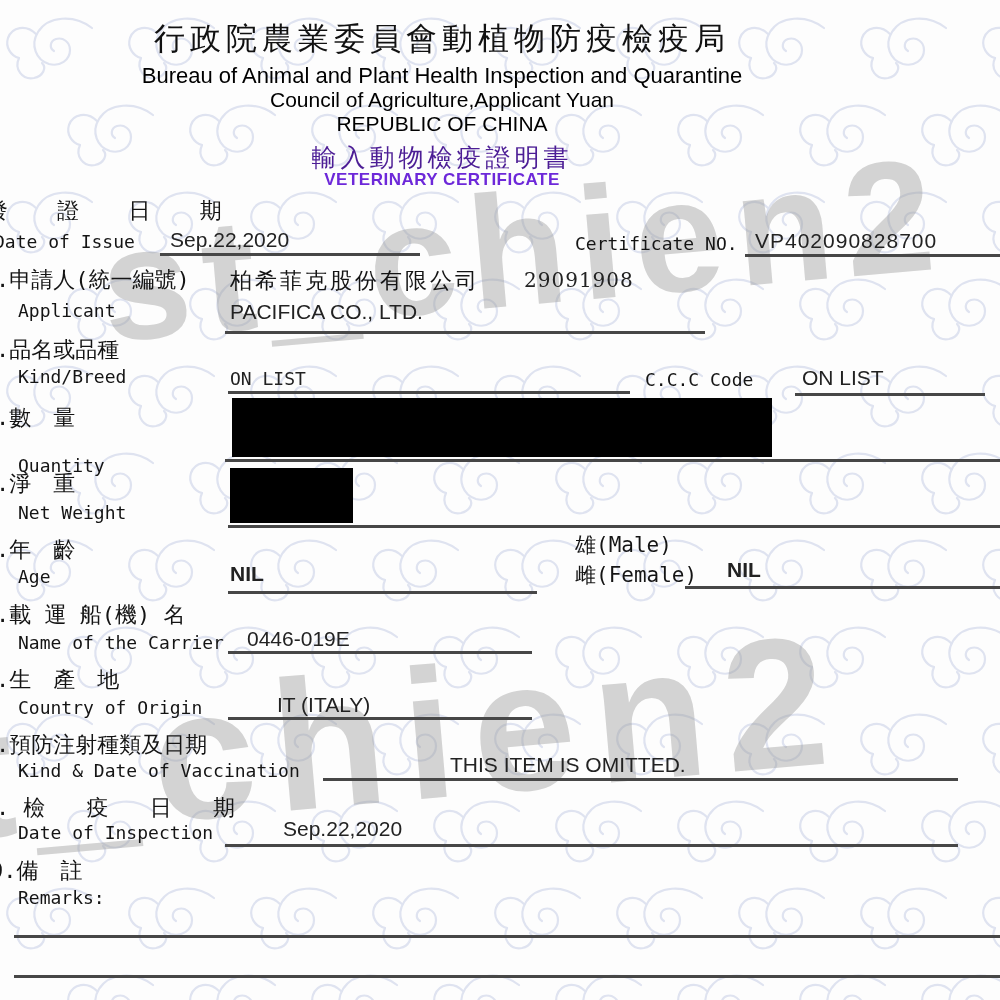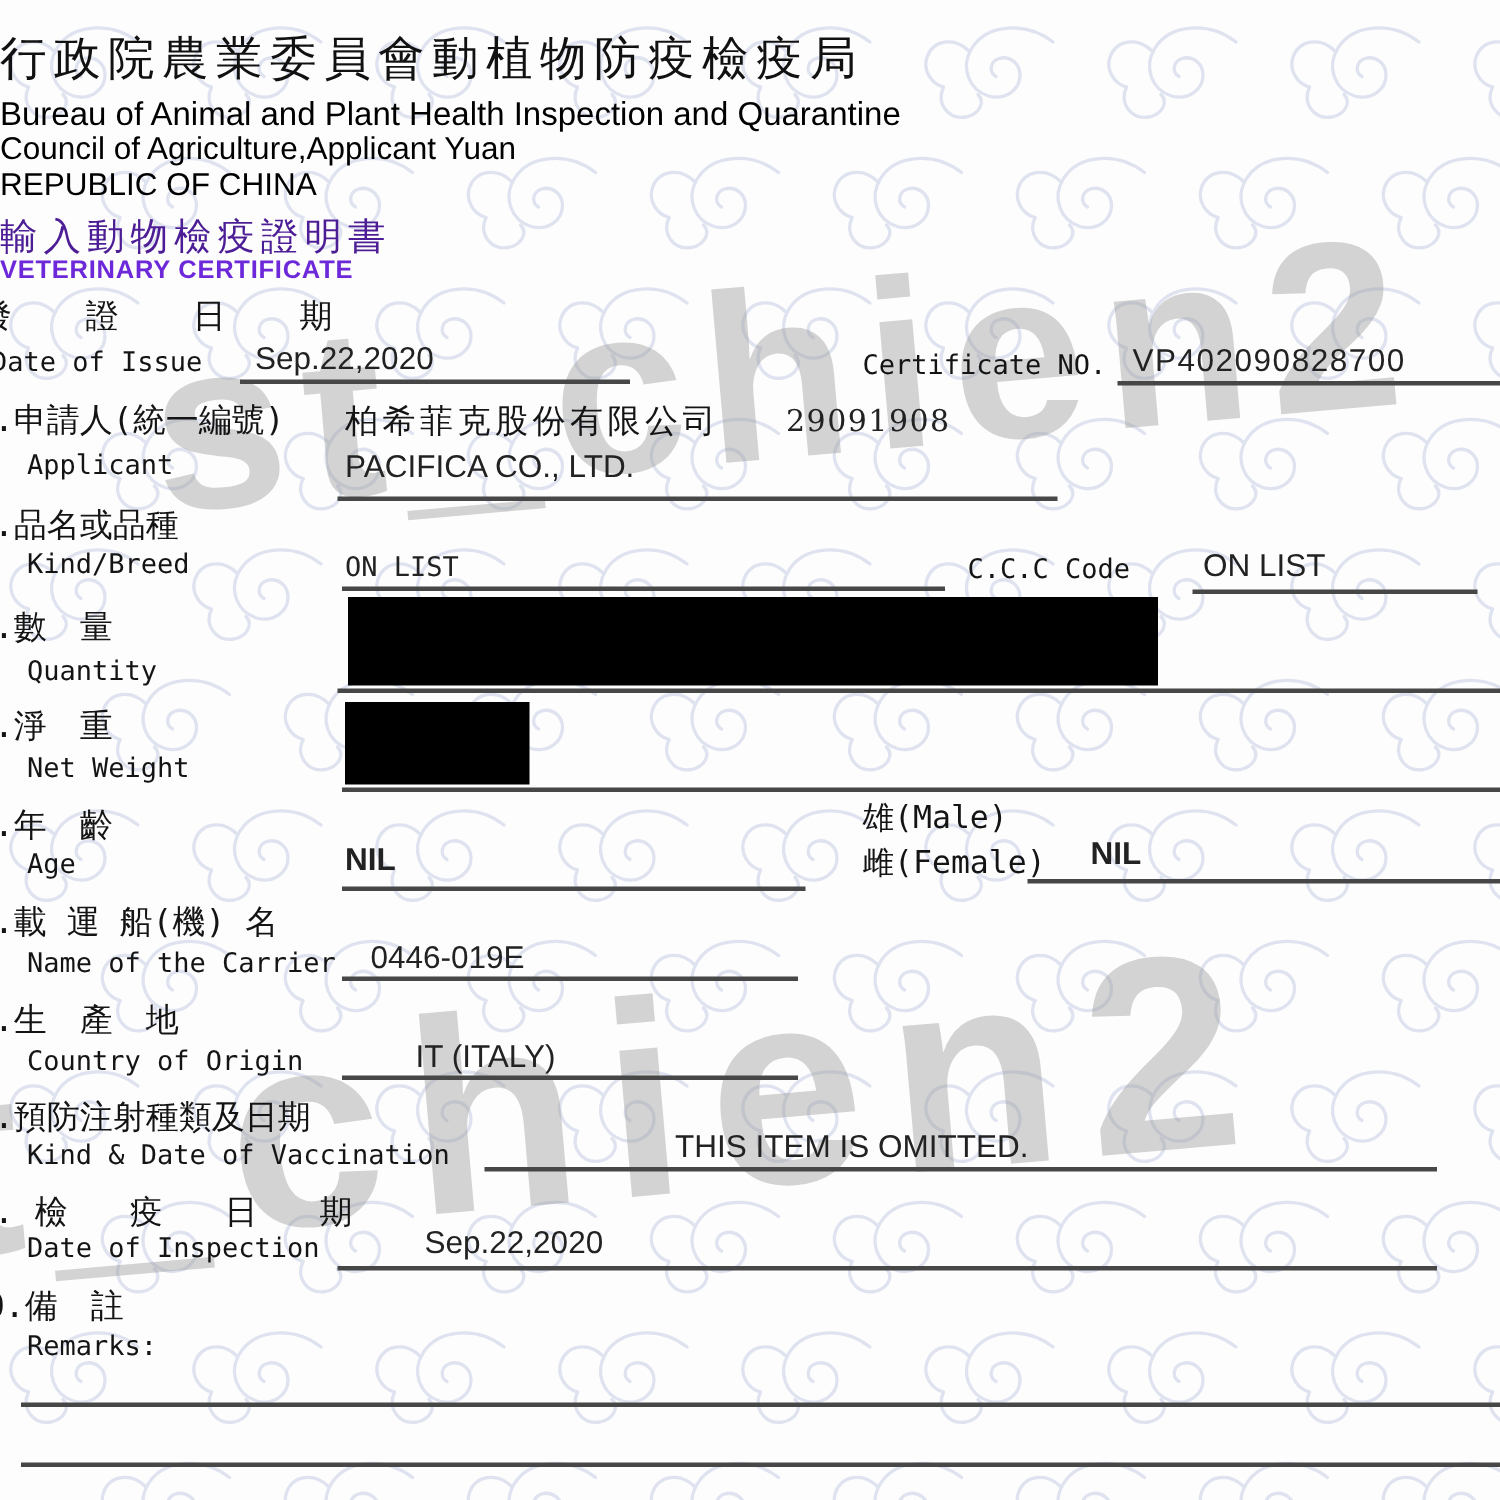--- a/index.html
+++ b/index.html
@@ -16,21 +16,21 @@
   
   .zh{font-family:"DejaVu Sans Mono","DejaVu Serif",monospace;font-size:22px;color:#141414;}
   .zh-sp{letter-spacing:18px;}
   .enlabel{font-family:"DejaVu Sans Mono",monospace;font-size:18px;color:#141414;}
   .val{font-family:"Liberation Sans",sans-serif;font-size:21px;color:#222;}
   .valmono{font-family:"DejaVu Sans Mono",monospace;font-size:18px;color:#222;}
   .valserif{font-family:"DejaVu Serif",serif;font-size:20px;color:#222;}
   .hline{position:absolute;height:3px;background:#474747;z-index:2;}
   .redact{position:absolute;background:#000;z-index:3;}
   
-  .hdr{left:0;width:884px;text-align:left;}
+  .hdr{left:0;width:884px;text-align:center;}
   .hdr-zh{font-family:"DejaVu Serif",serif;font-size:31px;letter-spacing:5px;color:#111;}
   .hdr-en{font-size:22px;color:#000000;}
   .hdr-sub-zh{font-family:"DejaVu Serif",serif;font-size:25px;letter-spacing:4px;color:#4c1d95;}
   .hdr-sub-en{font-size:17px;font-weight:700;letter-spacing:.5px;color:#6d28d9;}
 </style>
 </head>
 <body>
 
 <div id="doc">
 
@@ -181,21 +181,21 @@
   <div class="abs zh z2" style="left:-4px;top:335px;">.品名或品種</div>
   <div class="abs enlabel z2" style="left:18px;top:366px;">Kind/Breed</div>
   <div class="abs valmono z2" style="left:230px;top:368px;">ON LIST</div>
   <div class="hline" style="left: 228px; top: 391px; width: 402px; background: rgb(71, 71, 71);"></div>
 
   <div class="abs enlabel z2" style="left:645px;top:369px;">C.C.C Code</div>
   <div class="abs val z2" style="left:802px;top:366px;">ON LIST</div>
   <div class="hline" style="left: 795px; top: 393px; width: 190px; background: rgb(71, 71, 71);"></div>
 
   <div class="abs zh z2" style="left:-4px;top:403px;">.數　量</div>
-  <div class="abs enlabel z2" style="left:18px;top:437px;">Quantity</div>
+  <div class="abs enlabel z2" style="left:18px;top:455px;">Quantity</div>
   <div class="redact" style="left: 232px; top: 398px; width: 540px; height: 59px; background: rgb(0, 0, 0);"></div>
   <div class="hline" style="left: 225px; top: 459px; width: 775px; background: rgb(71, 71, 71);"></div>
 
   <div class="abs zh z2" style="left:-4px;top:469px;">.淨　重</div>
   <div class="abs enlabel z2" style="left:18px;top:502px;">Net Weight</div>
   <div class="redact" style="left: 230px; top: 468px; width: 123px; height: 55px; background: rgb(0, 0, 0);"></div>
   <div class="hline" style="left: 228px; top: 525px; width: 772px; background: rgb(71, 71, 71);"></div>
 
   <div class="abs zh z2" style="left:-4px;top:535px;">.年　齡</div>
   <div class="abs enlabel z2" style="left:18px;top:566px;">Age</div>

